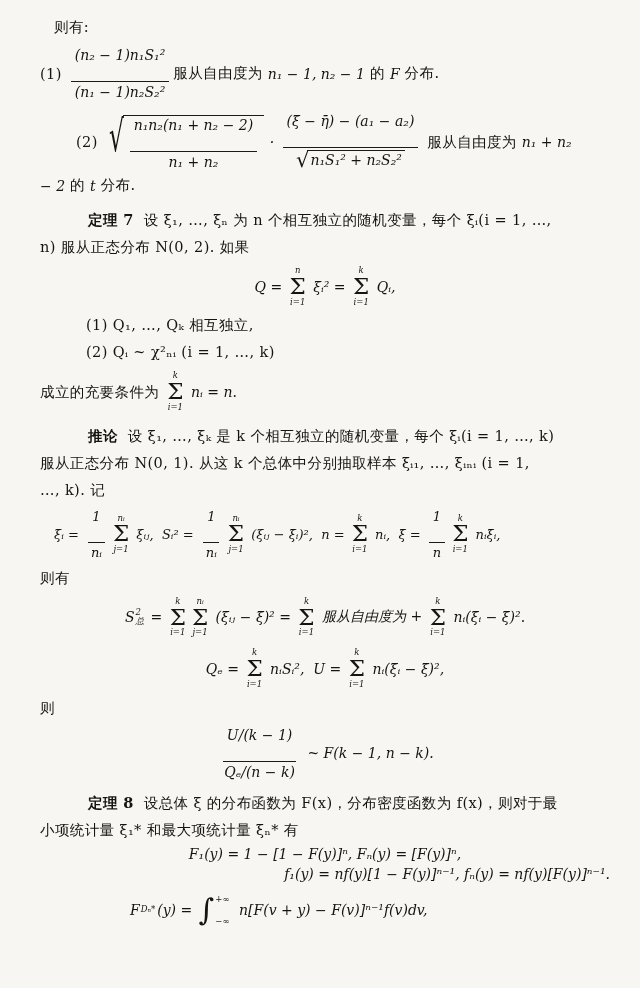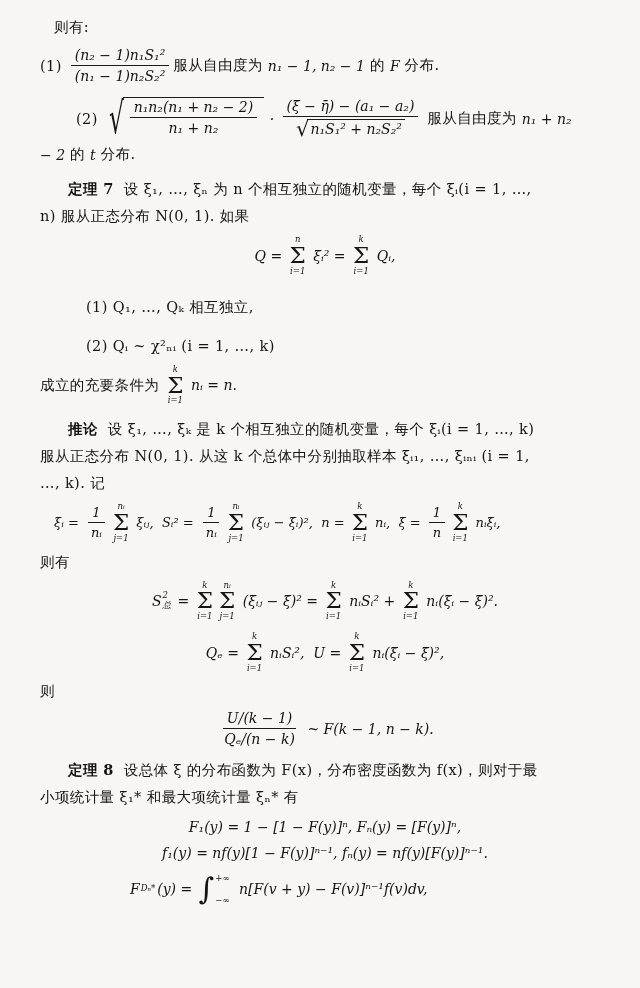--- a/index.html
+++ b/index.html
@@ -8,30 +8,30 @@
     background:#f7f6f2;color:#151412;
     font-family:"DejaVu Serif","Liberation Serif",serif;
   }
   .page{
     box-sizing:border-box;width:640px;height:988px;
     padding:14px 30px 0 40px;
     display:flex;flex-direction:column;
   }
   .tline{font-size:14.5px;line-height:27px;letter-spacing:.4px;white-space:pre;}
   .bold{font-weight:bold;}
-  .ind-para{margin-left:28px;}
-  .ind-item{margin-left:46px;margin-top:12px;}
+  .ind-para{margin-left:48px;}
+  .ind-item{margin-left:46px;}
   .ind-intro{margin-left:14px;}
   
   .math-line{display:flex;align-items:center;font-size:14px;margin:5px 0;}
   .math-line.center{justify-content:center;}
   .mt{font-style:italic;white-space:pre;}
   .mc{font-style:normal;white-space:pre;letter-spacing:.4px;font-size:14.5px;}
   .frac{display:inline-flex;flex-direction:column;align-items:center;margin:0 4px;vertical-align:middle;}
-  .frac > .num{display:inline-flex;align-items:center;justify-content:center;border-bottom:1.4px solid #1a1a1a;padding:0 4px 2px;}
+  .frac > .num{display:inline-flex;align-items:center;justify-content:center;border-bottom:1.4px solid #1a1a1a;padding:0 4px 18px;}
   .frac > .den{display:inline-flex;align-items:center;justify-content:center;padding:2px 4px 0;}
   .sum{display:inline-flex;flex-direction:column;align-items:center;margin:0 3px;line-height:1;}
   .sum .lim{font-size:8.5px;font-style:italic;line-height:1.15;}
   .sum .sigma{font-size:23px;font-style:normal;line-height:.95;}
   .sqrt{display:inline-flex;align-items:flex-start;margin:0 1px;}
   .sqrt > .rad{font-style:normal;font-size:1.5em;line-height:1;margin-right:-2px;}
   .sqrt.tall > .rad{font-size:3.1em;font-stretch:ultra-condensed;transform:scaleX(.6);margin-right:-6px;}
   .sqrt > .body{border-top:1.4px solid #1a1a1a;padding:1px 3px 0;display:inline-flex;align-items:center;}
   .ssbase{font-style:italic;}
   .sscol{display:inline-flex;flex-direction:column;align-items:flex-start;font-size:8.5px;line-height:1.15;margin:0 2px 0 1px;font-style:italic;}
@@ -96,21 +96,21 @@
       <span class="mt">n₁ + n₂</span>
     </div>
   <div class="math-line" style="margin-top:0;">
       <span class="mt">− 2</span>
       <span class="mc"> 的 </span>
       <span class="mt">t</span>
       <span class="mc"> 分布.</span>
     </div>
 
   <div class="tline ind-para" style="margin-top:6px;"><span class="bold">定理 7</span><span>  设 ξ₁, …, ξₙ 为 n 个相互独立的随机变量，每个 ξᵢ(i = 1, …,</span></div>
-  <div class="tline"><span>n) 服从正态分布 N(0, 1). 如果</span></div>
+  <div class="tline"><span>n) 服从正态分布 N(0, 2). 如果</span></div>
 
   <div class="math-line center">
       <span class="mt">Q = </span>
       <span class="sum">
         <span class="lim">n</span>
         <span class="sigma">Σ</span>
         <span class="lim">i=1</span>
       </span>
       <span class="mt"> ξᵢ² = </span>
       <span class="sum">
@@ -208,21 +208,21 @@
         <span class="lim">nᵢ</span>
         <span class="sigma">Σ</span>
         <span class="lim">j=1</span>
       </span>
       <span class="mt"> (ξᵢⱼ − ξ̄)² = </span>
       <span class="sum">
         <span class="lim">k</span>
         <span class="sigma">Σ</span>
         <span class="lim">i=1</span>
       </span>
-      <span class="mt"> nᵢSᵢ² + </span>
+      <span class="mt"> 服从自由度为 + </span>
       <span class="sum">
         <span class="lim">k</span>
         <span class="sigma">Σ</span>
         <span class="lim">i=1</span>
       </span>
       <span class="mt"> nᵢ(ξ̄ᵢ − ξ̄)².</span>
     </div>
 
 
   <div class="math-line center">
@@ -251,24 +251,24 @@
         <span class="den">
           <span class="mt">Qₑ/(n − k)</span>
         </span>
       </span>
       <span class="mt"> ~ F(k − 1, n − k).</span>
     </div>
 
   <div class="tline ind-para" style="margin-top:4px;"><span class="bold">定理 8</span><span>  设总体 ξ 的分布函数为 F(x)，分布密度函数为 f(x)，则对于最</span></div>
   <div class="tline"><span>小项统计量 ξ₁* 和最大项统计量 ξₙ* 有</span></div>
 
-  <div class="math-line center" style="margin:8px 0;">
+  <div class="math-line center" style="margin:2px 0;">
       <span class="mt">F₁(y) = 1 − [1 − F(y)]ⁿ, Fₙ(y) = [F(y)]ⁿ,</span>
     </div>
-  <div class="math-line center" style="margin:2px 0;">
+  <div class="math-line center" style="margin:2px 0;justify-content:flex-end;">
       <span class="mt">f₁(y) = nf(y)[1 − F(y)]ⁿ⁻¹, fₙ(y) = nf(y)[F(y)]ⁿ⁻¹.</span>
     </div>
 
 
   <div class="math-line" style="margin-left:90px;margin-top:10px;">
       <span class="ssbase">F</span>
       <span class="sscol">
         <span class="ssup"></span>
         <span class="ssub">Dₙ*</span>
       </span>

